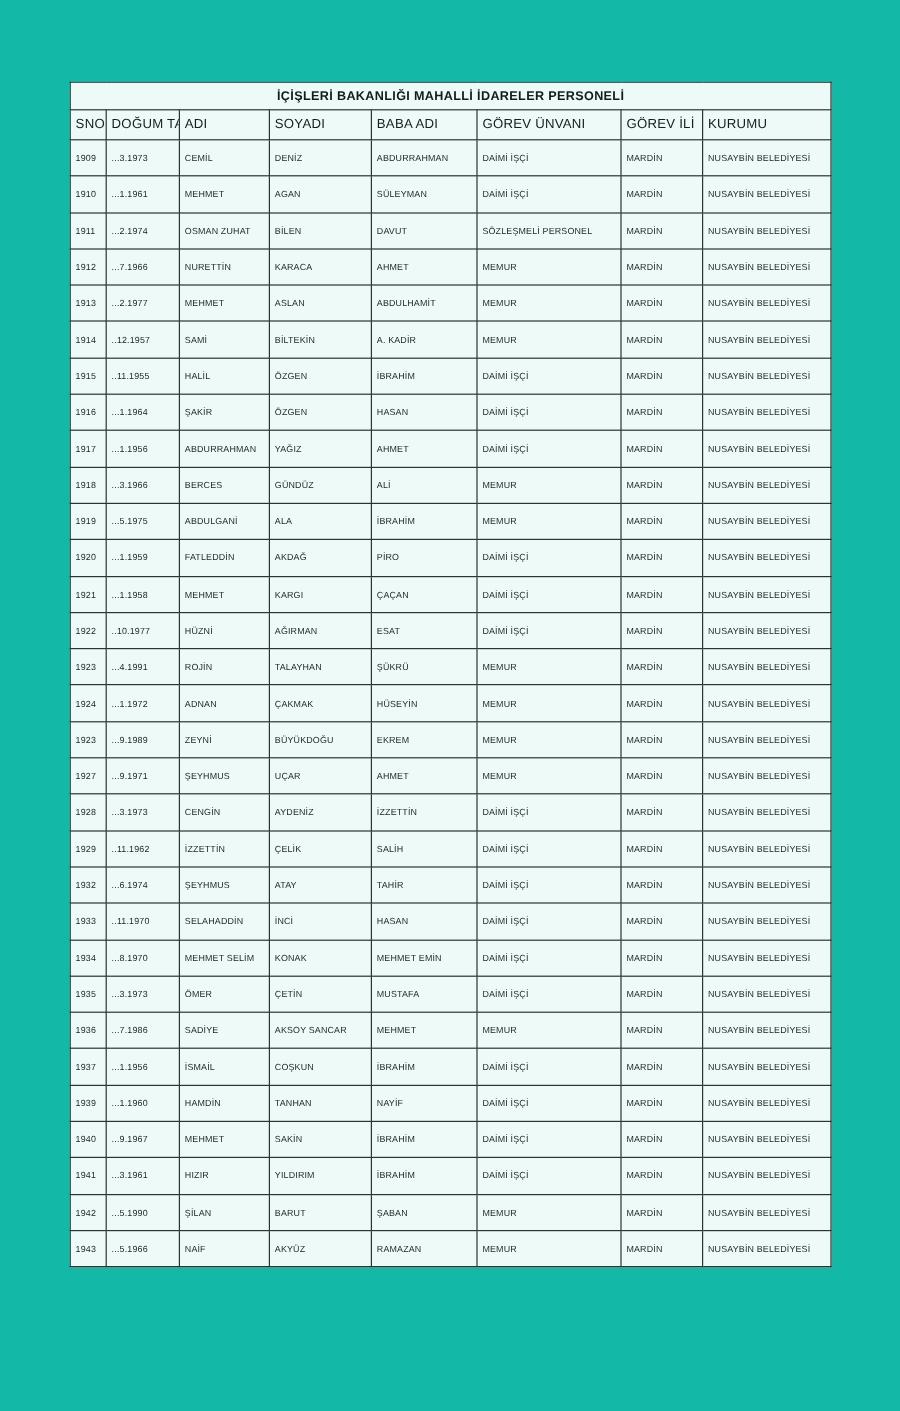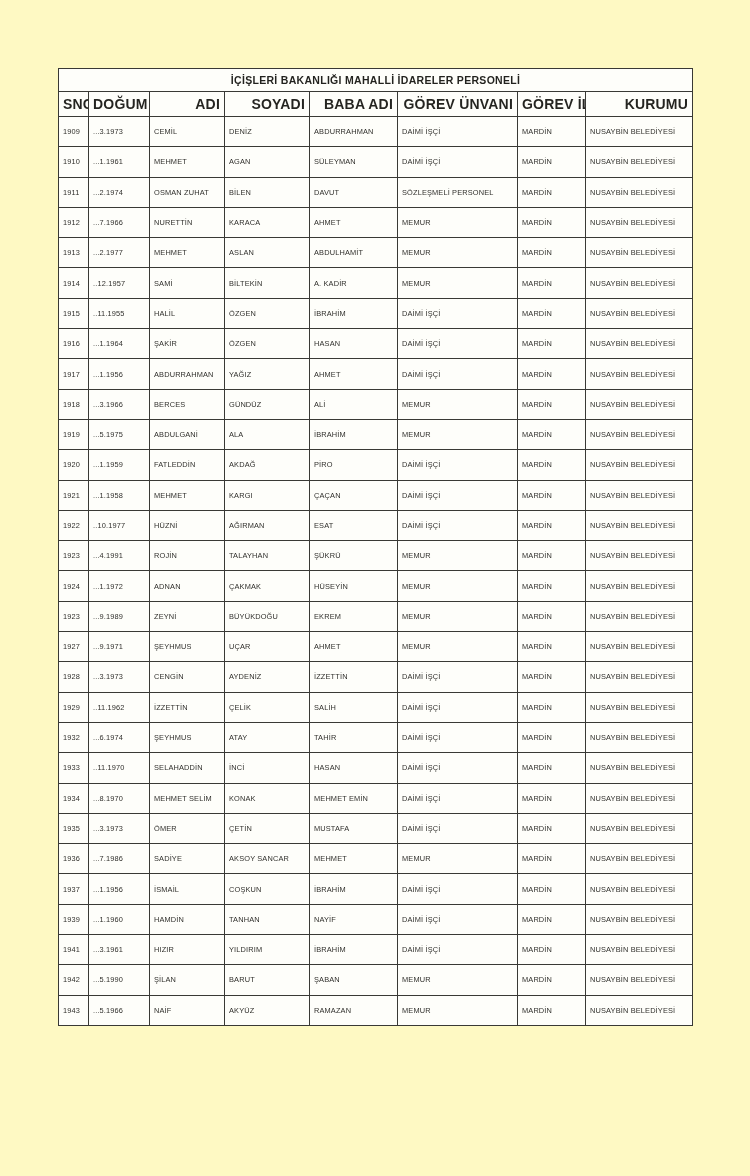--- a/index.html
+++ b/index.html
@@ -15,21 +15,21 @@
     color: #111111;
     position: relative;
     overflow: hidden;
   }
 
   #page {
     position: absolute;
     left: 0; top: 0;
     width: 750px;
     height: 1176px;
-    background: #fef9c3;
+    background: #14b8a6;
   }
 
   
   #doc-table-wrap {
     position: absolute;
     left: 58px;
     top: 68px;
     width: 634px;
   }
 
@@ -56,23 +56,23 @@
     text-align: center;
     font-size: 10.5px;
     font-weight: bold;
     letter-spacing: 0.3px;
     color: #121212;
   }
 
   
   tr.head-row th {
     height: 24px;
-    text-align: right;
-    font-size: 14px;
-    font-weight: bold;
+    text-align: left;
+    font-size: 11px;
+    font-weight: normal;
     letter-spacing: 0.2px;
     color: #141414;
   }
 
   
   tr.data-row td {
     height: 29.3px;
     font-size: 7.4px;
     color: #1a1a1a;
     letter-spacing: 0.15px;
@@ -396,20 +396,30 @@
             <td class="c-sno">1939</td>
             <td class="c-dogum">...1.1960</td>
             <td class="c-adi">HAMDİN</td>
             <td class="c-soyadi">TANHAN</td>
             <td class="c-baba">NAYİF</td>
             <td class="c-unvan">DAİMİ İŞÇİ</td>
             <td class="c-il">MARDİN</td>
             <td class="c-kurum">NUSAYBİN BELEDİYESİ</td>
           </tr>
           <tr class="data-row">
+            <td class="c-sno">1940</td>
+            <td class="c-dogum">...9.1967</td>
+            <td class="c-adi">MEHMET</td>
+            <td class="c-soyadi">SAKİN</td>
+            <td class="c-baba">İBRAHİM</td>
+            <td class="c-unvan">DAİMİ İŞÇİ</td>
+            <td class="c-il">MARDİN</td>
+            <td class="c-kurum">NUSAYBİN BELEDİYESİ</td>
+          </tr>
+          <tr class="data-row">
             <td class="c-sno">1941</td>
             <td class="c-dogum">...3.1961</td>
             <td class="c-adi">HIZIR</td>
             <td class="c-soyadi">YILDIRIM</td>
             <td class="c-baba">İBRAHİM</td>
             <td class="c-unvan">DAİMİ İŞÇİ</td>
             <td class="c-il">MARDİN</td>
             <td class="c-kurum">NUSAYBİN BELEDİYESİ</td>
           </tr>
           <tr class="data-row">

